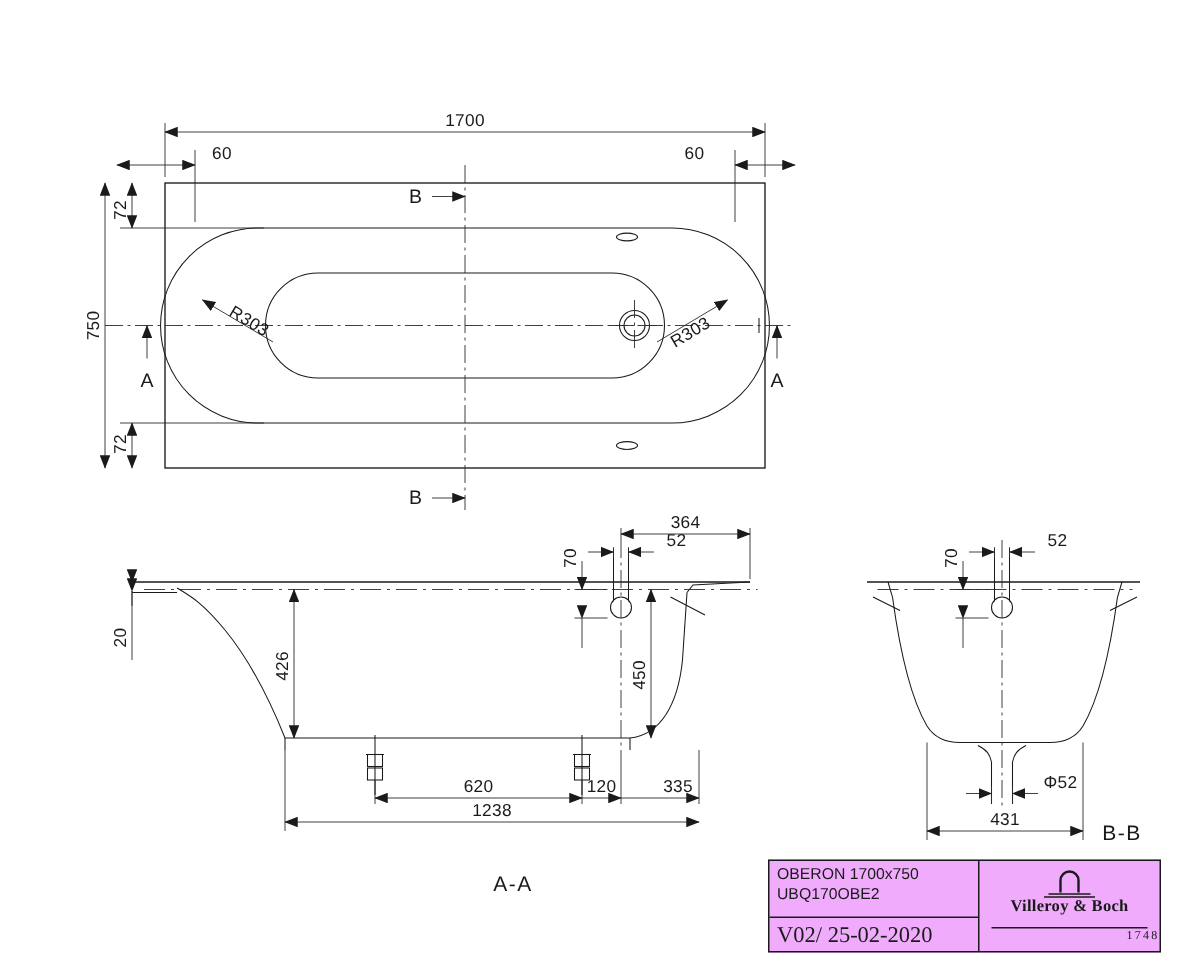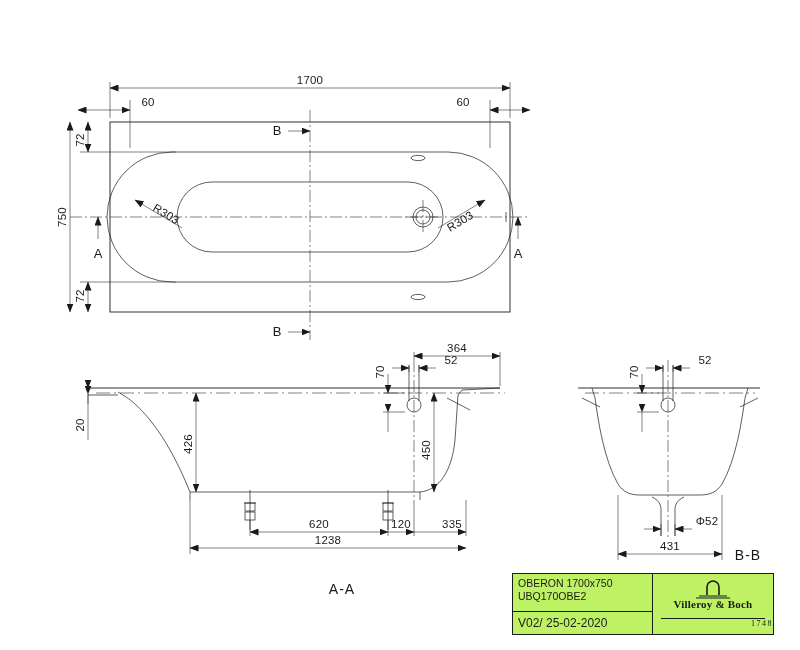--- a/index.html
+++ b/index.html
@@ -54,21 +54,21 @@
   
   #titleblock {
     position: absolute;
     left: 512px;
     top: 573px;
     width: 262px;
     height: 62px;
     border: 1px solid #1a1a1a;
     display: flex;
     box-sizing: border-box;
-    background: #bef264;
+    background: #f0abfc;
   }
   .tb-left {
     width: 140px;
     display: flex;
     flex-direction: column;
     border-right: 1px solid #1a1a1a;
     box-sizing: border-box;
   }
   .tb-name {
     flex: 1 1 auto;
@@ -78,22 +78,23 @@
   }
   .tb-name div {
     font-size: 10.5px;
     line-height: 12.5px;
     white-space: nowrap;
   }
   .tb-rev {
     height: 22px;
     padding: 4px 0 0 5px;
     box-sizing: border-box;
-    font-size: 12px;
+    font-size: 15px;
     white-space: nowrap;
+    font-family: Liberation Serif, serif;
   }
   .tb-right {
     flex: 1 1 auto;
     position: relative;
   }
   .brand-mark {
     position: absolute;
     left: 0; right: 0; top: 3px;
     text-align: center;
     height: 22px;

